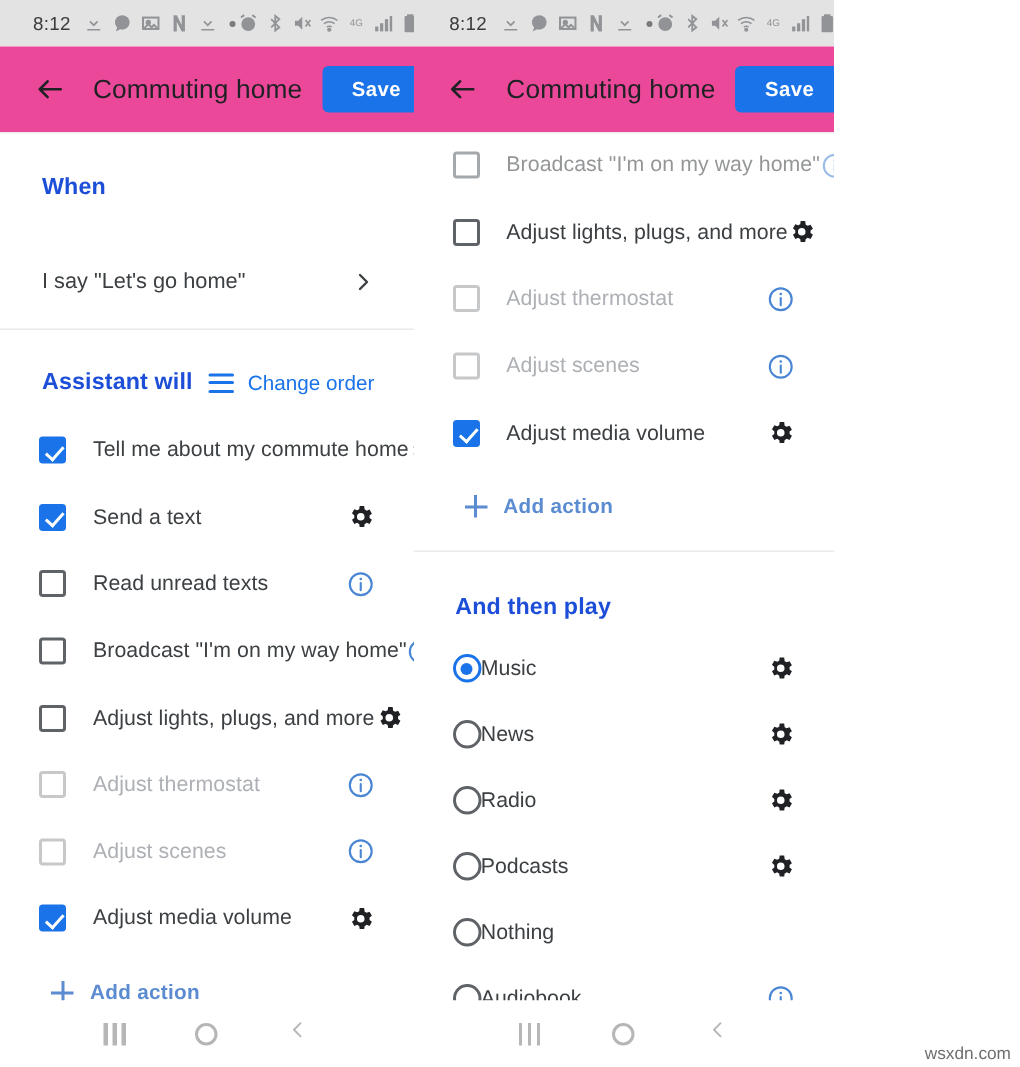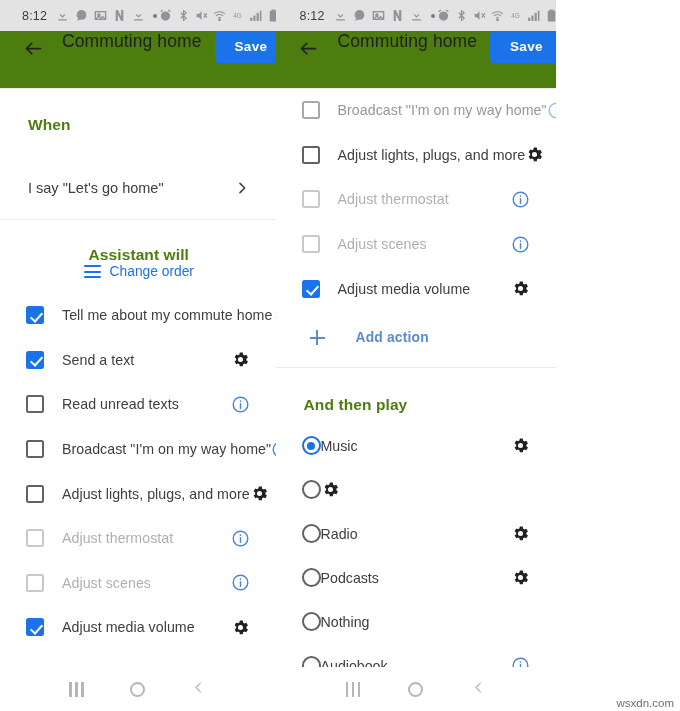--- a/index.html
+++ b/index.html
@@ -46,23 +46,23 @@
   .sb-icons { display: flex; align-items: center; gap: 6px; flex: 1; }
   .sb-icons.rightset { justify-content: flex-end; gap: 5px; }
   .sbi { width: 13px; height: 13px; display: block; opacity: .62; }
   .sbi svg { display: block; width: 100%; height: 100%; }
   .sb-dot { width: 4px; height: 4px; border-radius: 50%; background: #7a7a7a; display:block; margin: 0 2px; }
 
   
   .appbar {
     height: 57px;
     display: flex;
-    align-items: flex-start;
+    align-items: center;
     padding: 0 14px 0 16px;
-    background: #4d7c0f;
+    background: #ec4899;
     flex: 0 0 auto;
     position: relative;
     z-index: 5;
   }
   .back-btn {
     width: 34px; height: 34px;
     display: flex; align-items: center; justify-content: center;
     flex: 0 0 auto;
   }
   .back-btn svg { width: 21px; height: 21px; }
@@ -106,38 +106,37 @@
   .phone.right .scroll-inner { top: -136px; }
 
   .hdr-shadow {
     position: absolute; left:0; right:0; top:0; height: 1px;
     background: #ececec; z-index: 4;
   }
 
   .section-title {
     font-size: 15.5px;
     font-weight: bold;
-    color: #4d7c0f;
+    color: #1d4ed8;
     padding: 28px 0 0 28px;
     letter-spacing: .1px;
   }
   .row-when {
     display: flex; align-items: center;
     padding: 0 26px 0 28px;
     height: 62px;
     margin-top: 23px;
   }
   .row-when .txt { font-size: 14.5px; color: #3c4043; flex: 1; }
   .chev { width: 16px; height: 16px; }
   .divider { height: 1px; background: #e8eaed; margin: 0; }
 
   .sec-head {
     display: flex; align-items: center;
     padding: 26px 26px 0 28px;
-    flex-direction: column;
   }
   .sec-head .section-title { padding: 0; flex: 1; }
   .change-order {
     display: flex; align-items: center; gap: 9px;
     color: #1a73e8;
     font-size: 13.8px;
   }
   .reorder-ico { width: 17px; height: 13px; display:flex; flex-direction:column; justify-content:space-between; }
   .reorder-ico i { height: 2px; background:#1a73e8; display:block; border-radius:1px; }
   .reorder-ico i:nth-child(1){ width:17px; }
@@ -179,21 +178,20 @@
   }
   .act-label.dim { color: #adb0b4; }
   .gear { width: 19px; height: 19px; flex: 0 0 auto; }
   .info { width: 19px; height: 19px; flex: 0 0 auto; }
 
   .add-action {
     display: flex; align-items: center;
     padding: 12px 0 0 34px;
     height: 42px;
     color: #5b8bd0;
-    gap: 20px;
   }
   .plus {
     width: 15px; height: 15px; position: relative; flex:0 0 auto;
   }
   .plus::before, .plus::after {
     content:""; position:absolute; background:#5b8bd0;
   }
   .plus::before { left:0; top:6.5px; width:15px; height:2px; }
   .plus::after { top:0; left:6.5px; height:15px; width:2px; }
   .add-action .txt { margin-left: 11px; font-size: 13.8px; font-weight: bold; letter-spacing:.2px; }
@@ -615,20 +613,21 @@
         <div class="radio-list" id="right-radios">
             <div class="rad-row">
               <span class="rad sel"></span>
               <span class="rad-label">Music</span>
               <span class="gear"><svg viewBox="0 0 24 24" fill="#202124">
                   <path d="M19.4 13a7.6 7.6 0 000-2l2-1.6-2-3.4-2.4 1a7.7 7.7 0 00-1.7-1L14.9 3h-3.8l-.4 2.6a7.7 7.7 0 00-1.7 1l-2.4-1-2 3.4L6.6 11a7.6 7.6 0 000 2l-2 1.6 2 3.4 2.4-1c.5.4 1.1.8 1.7 1l.4 2.6h3.8l.4-2.6c.6-.2 1.2-.6 1.7-1l2.4 1 2-3.4-2-1.6zM12 15.2A3.2 3.2 0 1115.2 12 3.2 3.2 0 0112 15.2z"></path>
                 </svg></span>
             </div>
             <div class="rad-row">
               <span class="rad"></span>
+              <span class="rad-label">News</span>
               <span class="gear"><svg viewBox="0 0 24 24" fill="#202124">
                   <path d="M19.4 13a7.6 7.6 0 000-2l2-1.6-2-3.4-2.4 1a7.7 7.7 0 00-1.7-1L14.9 3h-3.8l-.4 2.6a7.7 7.7 0 00-1.7 1l-2.4-1-2 3.4L6.6 11a7.6 7.6 0 000 2l-2 1.6 2 3.4 2.4-1c.5.4 1.1.8 1.7 1l.4 2.6h3.8l.4-2.6c.6-.2 1.2-.6 1.7-1l2.4 1 2-3.4-2-1.6zM12 15.2A3.2 3.2 0 1115.2 12 3.2 3.2 0 0112 15.2z"></path>
                 </svg></span>
             </div>
             <div class="rad-row">
               <span class="rad"></span>
               <span class="rad-label">Radio</span>
               <span class="gear"><svg viewBox="0 0 24 24" fill="#202124">
                   <path d="M19.4 13a7.6 7.6 0 000-2l2-1.6-2-3.4-2.4 1a7.7 7.7 0 00-1.7-1L14.9 3h-3.8l-.4 2.6a7.7 7.7 0 00-1.7 1l-2.4-1-2 3.4L6.6 11a7.6 7.6 0 000 2l-2 1.6 2 3.4 2.4-1c.5.4 1.1.8 1.7 1l.4 2.6h3.8l.4-2.6c.6-.2 1.2-.6 1.7-1l2.4 1 2-3.4-2-1.6zM12 15.2A3.2 3.2 0 1115.2 12 3.2 3.2 0 0112 15.2z"></path>
                 </svg></span>

